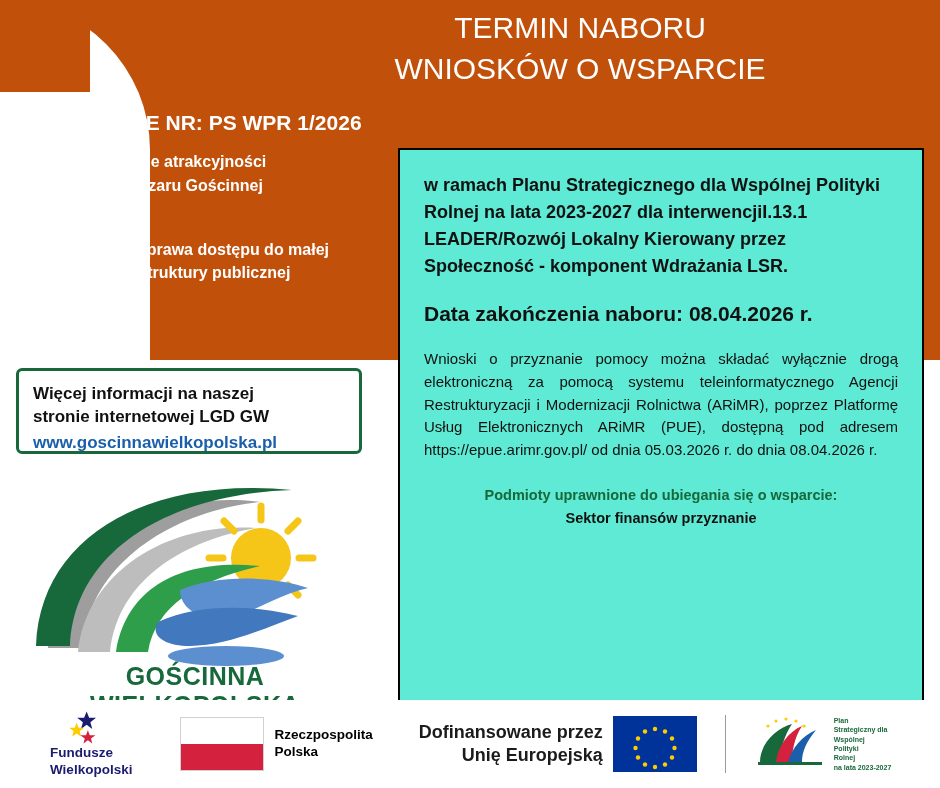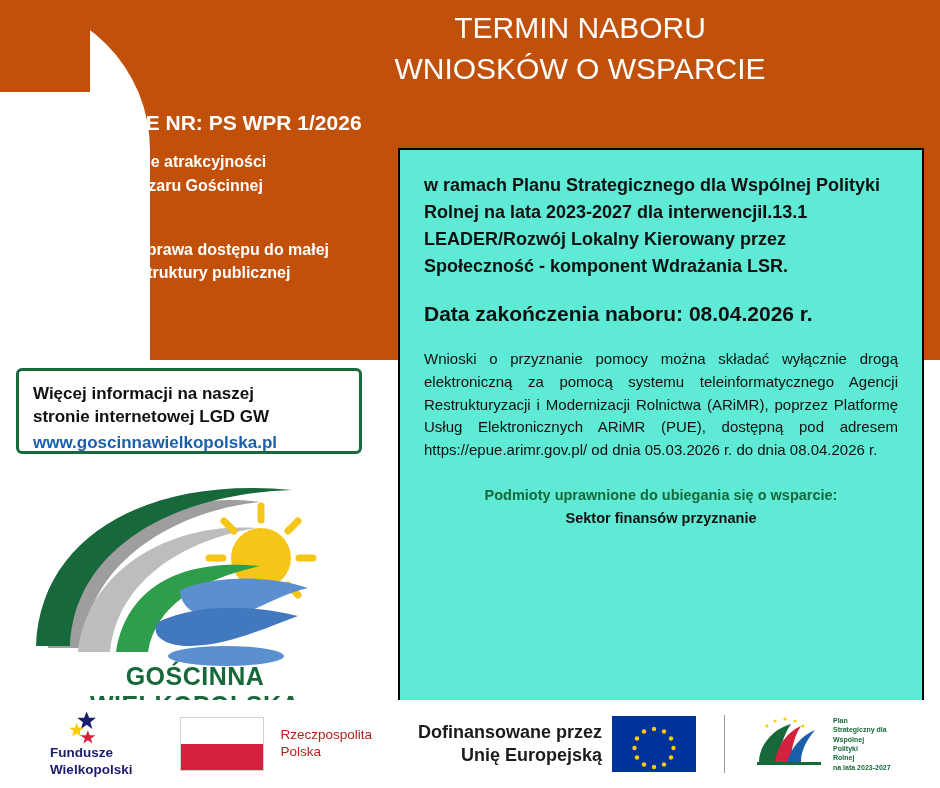--- a/index.html
+++ b/index.html
@@ -202,24 +202,24 @@
   .pl-flag {
     margin-left: 48px;
     width: 84px;
     height: 54px;
     border: 1px solid #d0d0d0;
     box-sizing: border-box;
   }
   .pl-flag .white { height: 50%; background: #ffffff; }
   .pl-flag .red { height: 50%; background: #D4213D; }
   .pl-text {
-    margin-left: 16px;
+    margin-left: 10px;
     font-size: 13.5px;
-    font-weight: normal;
-    color: #b91c1c;
+    font-weight: bold;
+    color: #000000;
     line-height: 1.25;
   }
   .eu-text {
     margin-left: 46px;
     font-size: 18px;
     font-weight: bold;
     color: #1B1B1B;
     line-height: 1.3;
     text-align: right;
   }

